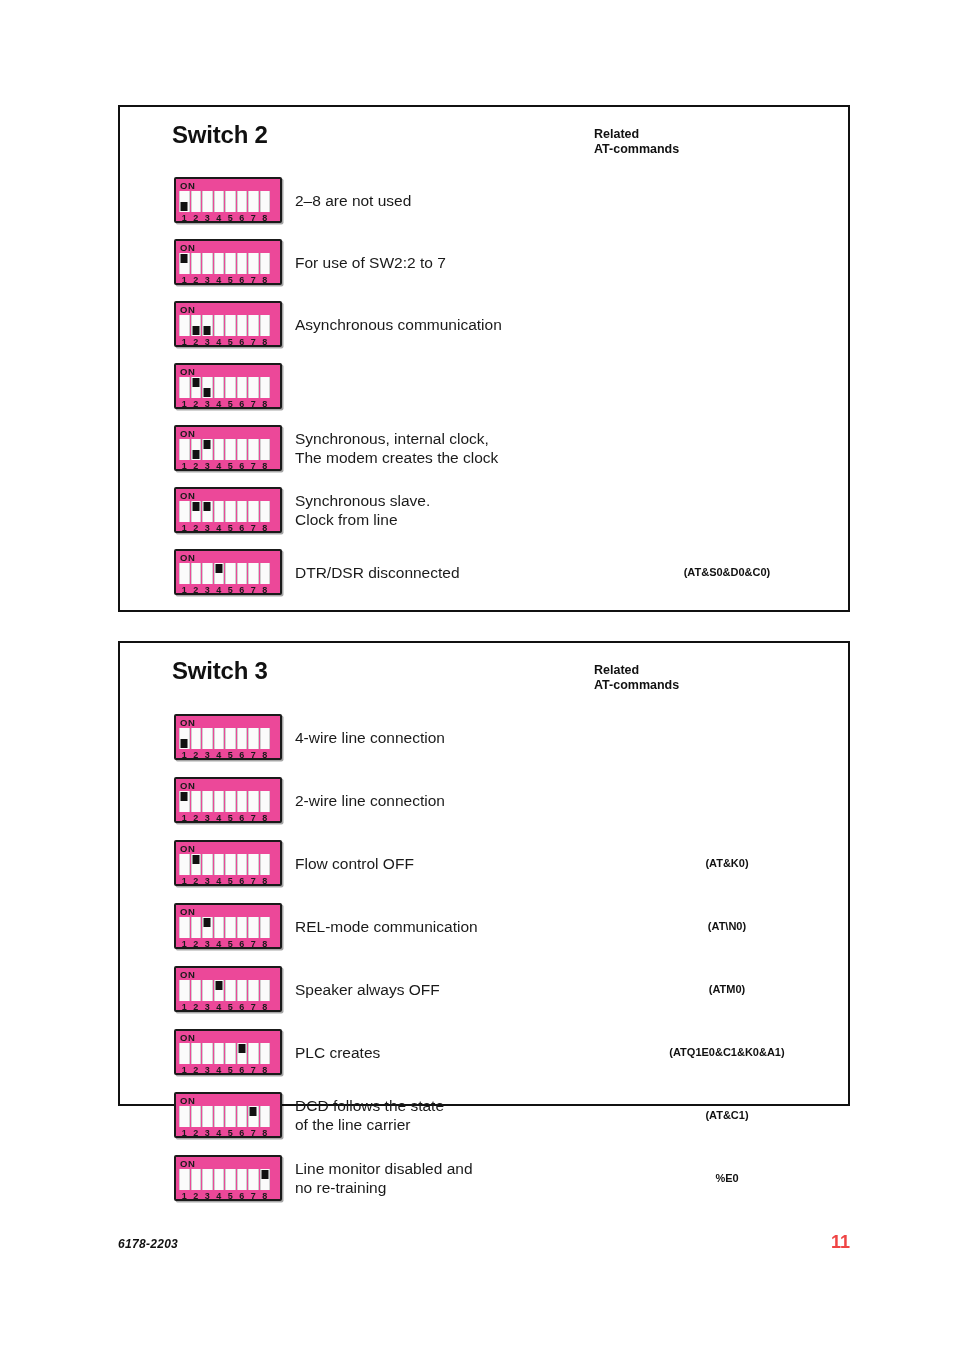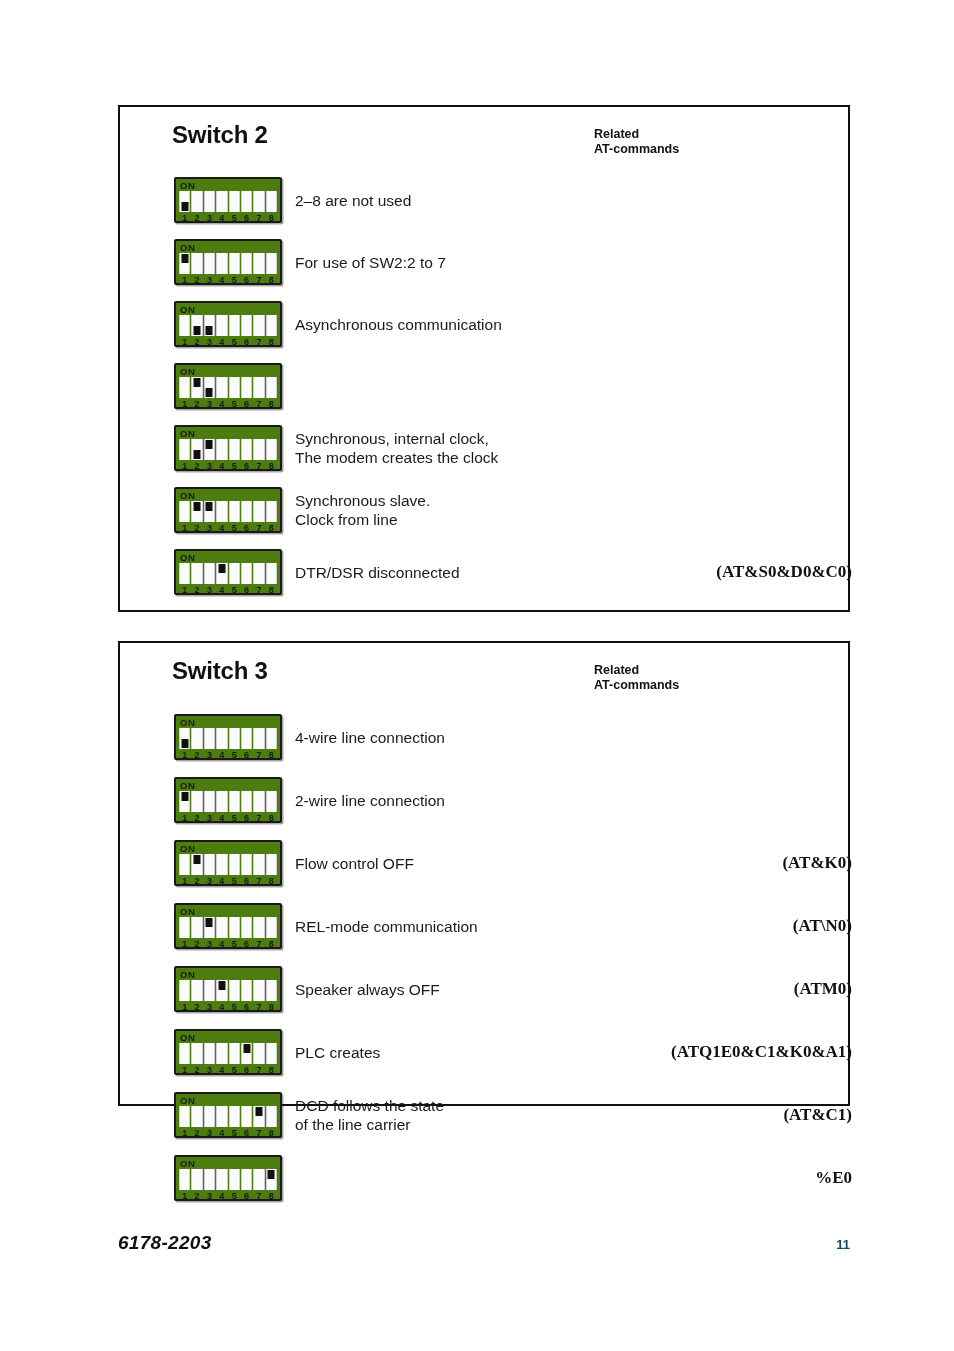--- a/index.html
+++ b/index.html
@@ -89,38 +89,37 @@
     line-height: 19px;
     color: #1a1a1a;
     white-space: pre-line;
   }
   .row-cmd {
     position: absolute;
     left: 482px;
     width: 250px;
     top: 50%;
     transform: translateY(-50%);
-    text-align: right;
-    font-size: 17px;
+    text-align: center;
+    font-size: 11px;
     font-weight: bold;
     color: #111;
-    font-family: Liberation Serif, serif;
   }
 
   
   .dip {
     width: 108px;
     height: 46px;
     box-sizing: border-box;
     border: 2px solid #1a1a1a;
-    background: #4d7c0f;
+    background: #ec4899;
     border-radius: 2px;
     position: relative;
     box-shadow: 1.5px 1.5px 0 rgba(0,0,0,0.35);
-    padding: 2px 3px 1px 3px;
+    padding: 2px 10px 1px 3px;
   }
   .dip-on {
     font-size: 9.5px;
     font-weight: bold;
     letter-spacing: 0.5px;
     line-height: 10px;
     color: #1a1a1a;
     padding-left: 1px;
   }
   .dip-slots {
@@ -164,30 +163,30 @@
   .footer {
     position: absolute;
     left: 118px;
     right: 104px;
     top: 1232px;
     display: flex;
     justify-content: space-between;
     align-items: baseline;
   }
   .footer-doc {
-    font-size: 19px;
+    font-size: 12px;
     font-weight: bold;
     font-style: italic;
     letter-spacing: 0.3px;
     color: #111;
   }
   .footer-page {
-    font-size: 13px;
+    font-size: 18px;
     font-weight: bold;
-    color: #0c4a6e;
+    color: #ef4444;
     margin-left: 45px;
   }
 </style>
 </head>
 <body>
 
 <div class="page">
 
   <section class="panel" id="panel-switch2">
     <div class="panel-title">Switch 2</div>
@@ -663,20 +662,22 @@
                 <span>2</span>
                 <span>3</span>
                 <span>4</span>
                 <span>5</span>
                 <span>6</span>
                 <span>7</span>
                 <span>8</span>
               </div>
             </div>
           </div>
+          <div class="row-label">Line monitor disabled and
+no re-training</div>
           <div class="row-cmd">%E0</div>
         </div>
       </div>
   </section>
 
   <div class="footer">
     <div class="footer-doc">6178-2203</div>
     <div class="footer-page">11</div>
   </div>
 

